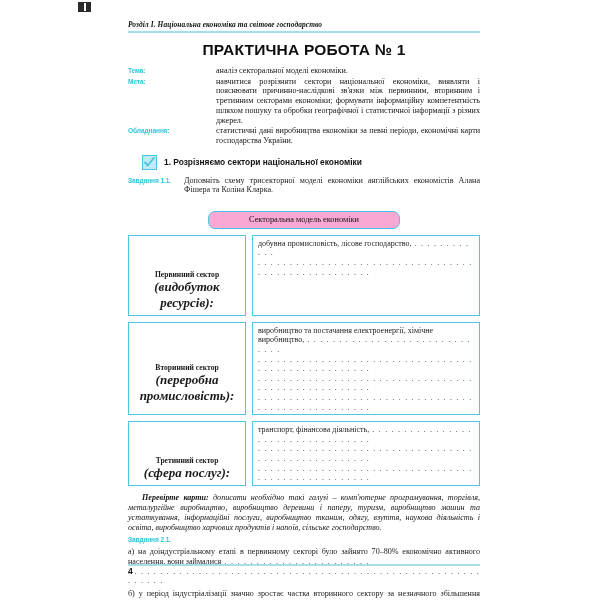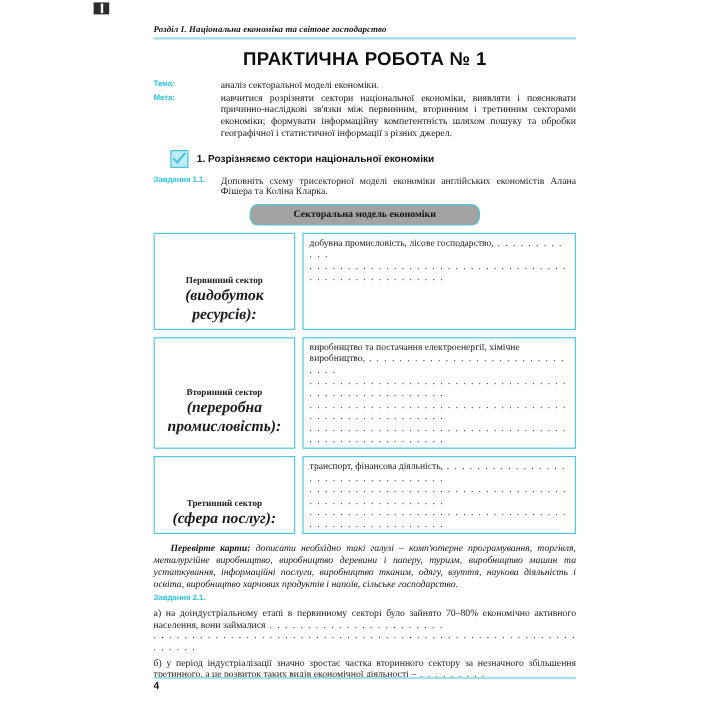--- a/index.html
+++ b/index.html
@@ -66,20 +66,21 @@
     flex:0 0 56px;
     padding-top:1.2px;
     letter-spacing:-.1px;
   }
   .defbody{
     flex:1;
     font-size:8.1px;
     line-height:9.7px;
     text-align:justify;
     color:#141414;
+    margin-left:32px;
   }
 
   
   .section-head{
     display:flex;align-items:center;
     margin:9px 0 6px 0;
     padding-left:14px;
   }
   .chk{
     width:15px;height:15px;
@@ -104,27 +105,27 @@
   }
   .tasklabel{
     font-family:"Liberation Sans", sans-serif;
     color:#2ec4da;font-weight:bold;font-size:6.6px;
     width:56px;flex:0 0 56px;padding-top:1.2px;letter-spacing:-.1px;
   }
   .taskbody{flex:1;font-size:8.1px;line-height:9.7px;text-align:justify;}
 
   
   .banner{
-    margin:5px auto 6px auto;
+    margin:16px auto 6px auto;
     width:190px;
     border:1.4px solid #4ec8de;
     border-radius:7px;
-    background:#a3a3a3;
+    background:#f9a8d4;
     text-align:center;
-    font-weight:bold;
+    font-weight:normal;
     font-size:8.3px;
     padding:3.4px 0;
     color:#111;
   }
 
   
   .sector{
     display:flex;
     margin-bottom:6px;
     gap:6px;
@@ -194,20 +195,24 @@
       <div class="defrow">
         <div class="deflabel">Тема:</div>
         <div class="defbody">аналіз секторальної моделі економіки.</div>
       </div>
 
       <div class="defrow">
         <div class="deflabel">Мета:</div>
         <div class="defbody">навчитися розрізняти сектори національної економіки, виявляти і пояснювати причинно-наслідкові зв'язки між первинним, вторинним і третинним секторами економіки; формувати інформаційну компетентність шляхом пошуку та обробки географічної і статистичної інформації з різних джерел.</div>
       </div>
 
+      <div class="defrow">
+        <div class="deflabel">Обладнання:</div>
+        <div class="defbody">статистичні дані виробництва економіки за певні періоди, економічні карти господарства України.</div>
+      </div>
 
     </div>
 
     <div class="section-head">
       <div class="chk">
         <svg width="11" height="11" viewBox="0 0 11 11">
           <path d="M1 5.4 L3.7 8.4 L10 0.8" stroke="#3fc3dc" stroke-width="1.6" fill="none" stroke-linecap="round" stroke-linejoin="round"></path>
         </svg>
       </div>
       <div class="section-title">1. Розрізняємо сектори національної економіки</div>

